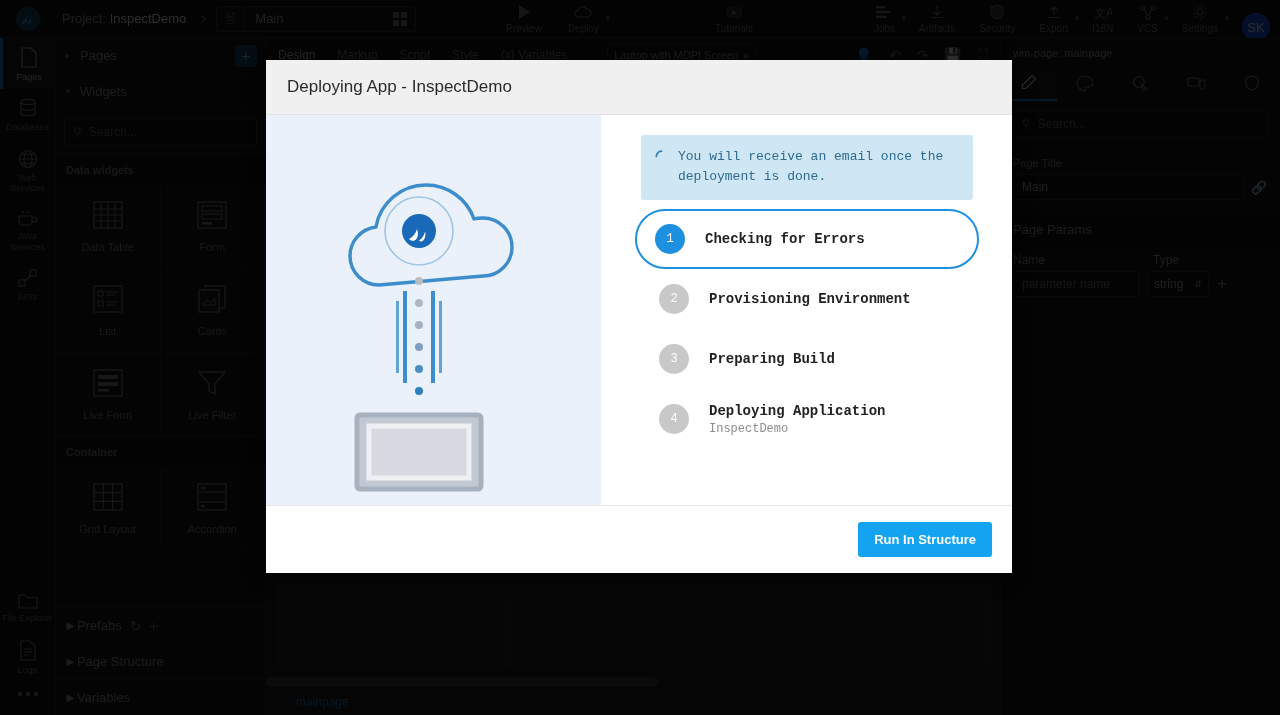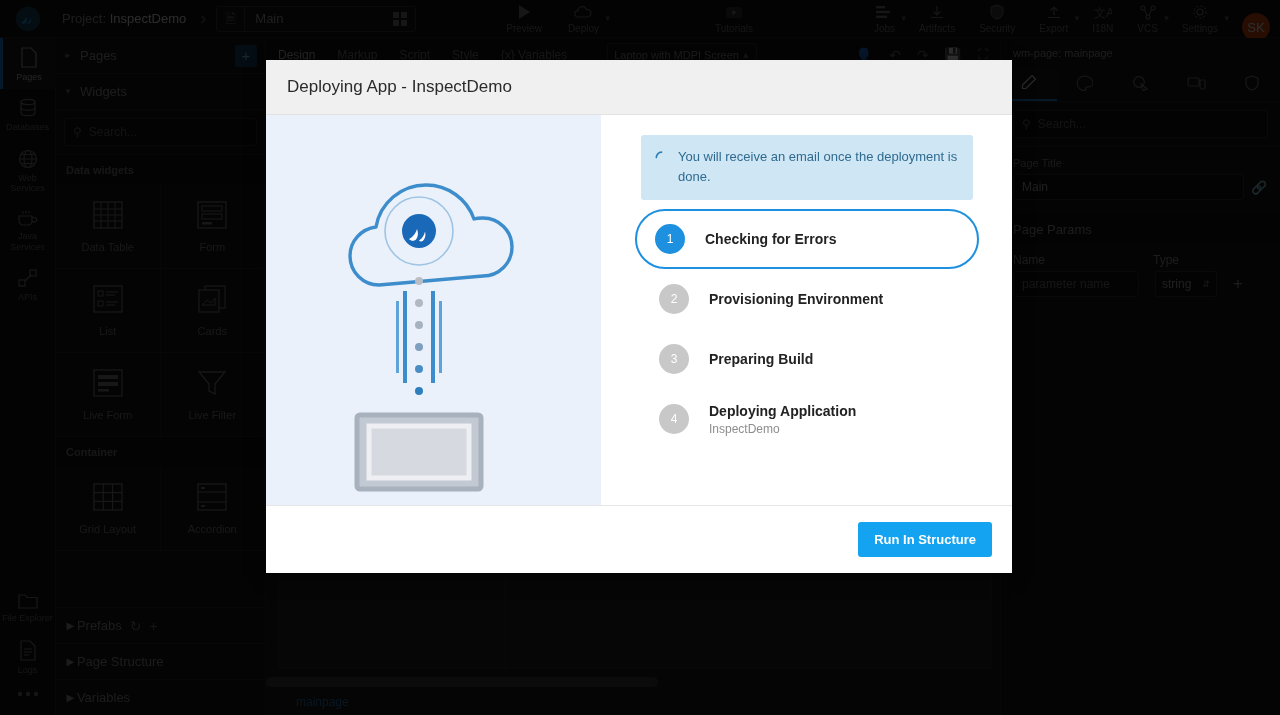--- a/index.html
+++ b/index.html
@@ -56,21 +56,21 @@
 
   .tb-actions { display: flex; align-items: center; margin-left: 90px; gap: 26px; }
   .tb-item { display: flex; flex-direction: column; align-items: center; gap: 2px; position: relative; }
   .tb-item .t-ico { height: 17px; display: flex; align-items: center; color: #6d6d6d; }
   .tb-item .t-lbl { font-size: 10px; color: #6e6e6e; }
   .tb-item .t-caret { position: absolute; right: -11px; top: 9px; font-size: 9px; color: #5d5d5d; }
 
   .tb-right { margin-left: auto; display: flex; align-items: center; gap: 24px; padding-right: 10px; }
   .avatar {
     width: 28px; height: 28px; border-radius: 50%;
-    background: #c2410c; color: #cfe4e8;
+    background: #1d4ed8; color: #cfe4e8;
     font-size: 13px; display: flex; align-items: center; justify-content: center; margin-top: 17px;
   }
 
   
   .rail {
     position: absolute; top: 38px; left: 0; bottom: 0; width: 56px;
     background: #111; border-right: 1px solid #232323;
     display: flex; flex-direction: column; align-items: center;
   }
   .rail-item {
@@ -162,21 +162,21 @@
   .rp-field { padding: 10px 12px 0; }
   .rp-label { font-size: 11px; color: #7d7d7d; margin-bottom: 5px; }
   .rp-input {
     height: 26px; border: 1px solid #303030; border-radius: 3px; background: #131313;
     color: #9b9b9b; font-size: 12px; display: flex; align-items: center; padding: 0 8px;
   }
   .rp-row { display: flex; align-items: center; gap: 8px; }
   .rp-sec { margin-top: 14px; padding: 8px 12px; background: #111; color: #8d8d8d; font-size: 13px; }
   .rp-cols { display: flex; padding: 8px 12px 4px; gap: 10px; color: #8c8c8c; font-size: 12px; }
   .rp-cols .c1 { width: 130px; }
-  .rp-params { display: flex; align-items: center; gap: 16px; padding: 0 12px; }
+  .rp-params { display: flex; align-items: center; gap: 8px; padding: 0 12px; }
   .rp-sel {
     height: 26px; width: 62px; border: 1px solid #303030; border-radius: 3px;
     background: #131313; color: #9b9b9b; font-size: 12px;
     display: flex; align-items: center; padding: 0 6px;
   }
   .rp-sel .sp { margin-left: auto; font-size: 9px; color: #777; }
 
   
   .modal {
     position: absolute; left: 266px; top: 60px;
@@ -192,21 +192,21 @@
   .modal-title { font-size: 17px; color: #2b2b2b; }
   .modal-body { flex: 1; display: flex; min-height: 0; }
 
   .illus {
     width: 335px; background: #eaf1fa;
     position: relative;
   }
   .illus svg { position: absolute; left: 50%; transform: translateX(-50%); top: 18px; }
 
   .steps-col { flex: 1; display: flex; flex-direction: column; min-width: 0; }
-  .steps-inner { flex: 1; padding: 20px 30px 0 40px; }
+  .steps-inner { flex: 1; padding: 20px 30px 0 40px; font-family: Liberation Mono, monospace; }
 
   .notice {
     background: #cfe6f5; border-radius: 3px;
     padding: 12px 14px 13px; display: flex; gap: 10px;
     color: #2f6b8f; font-size: 13px; line-height: 1.55;
     max-width: 332px;
   }
   .spinner { flex: 0 0 13px; margin-top: 3px; }
 
   .step { display: flex; align-items: center; gap: 20px; height: 60px; padding-left: 18px; }

